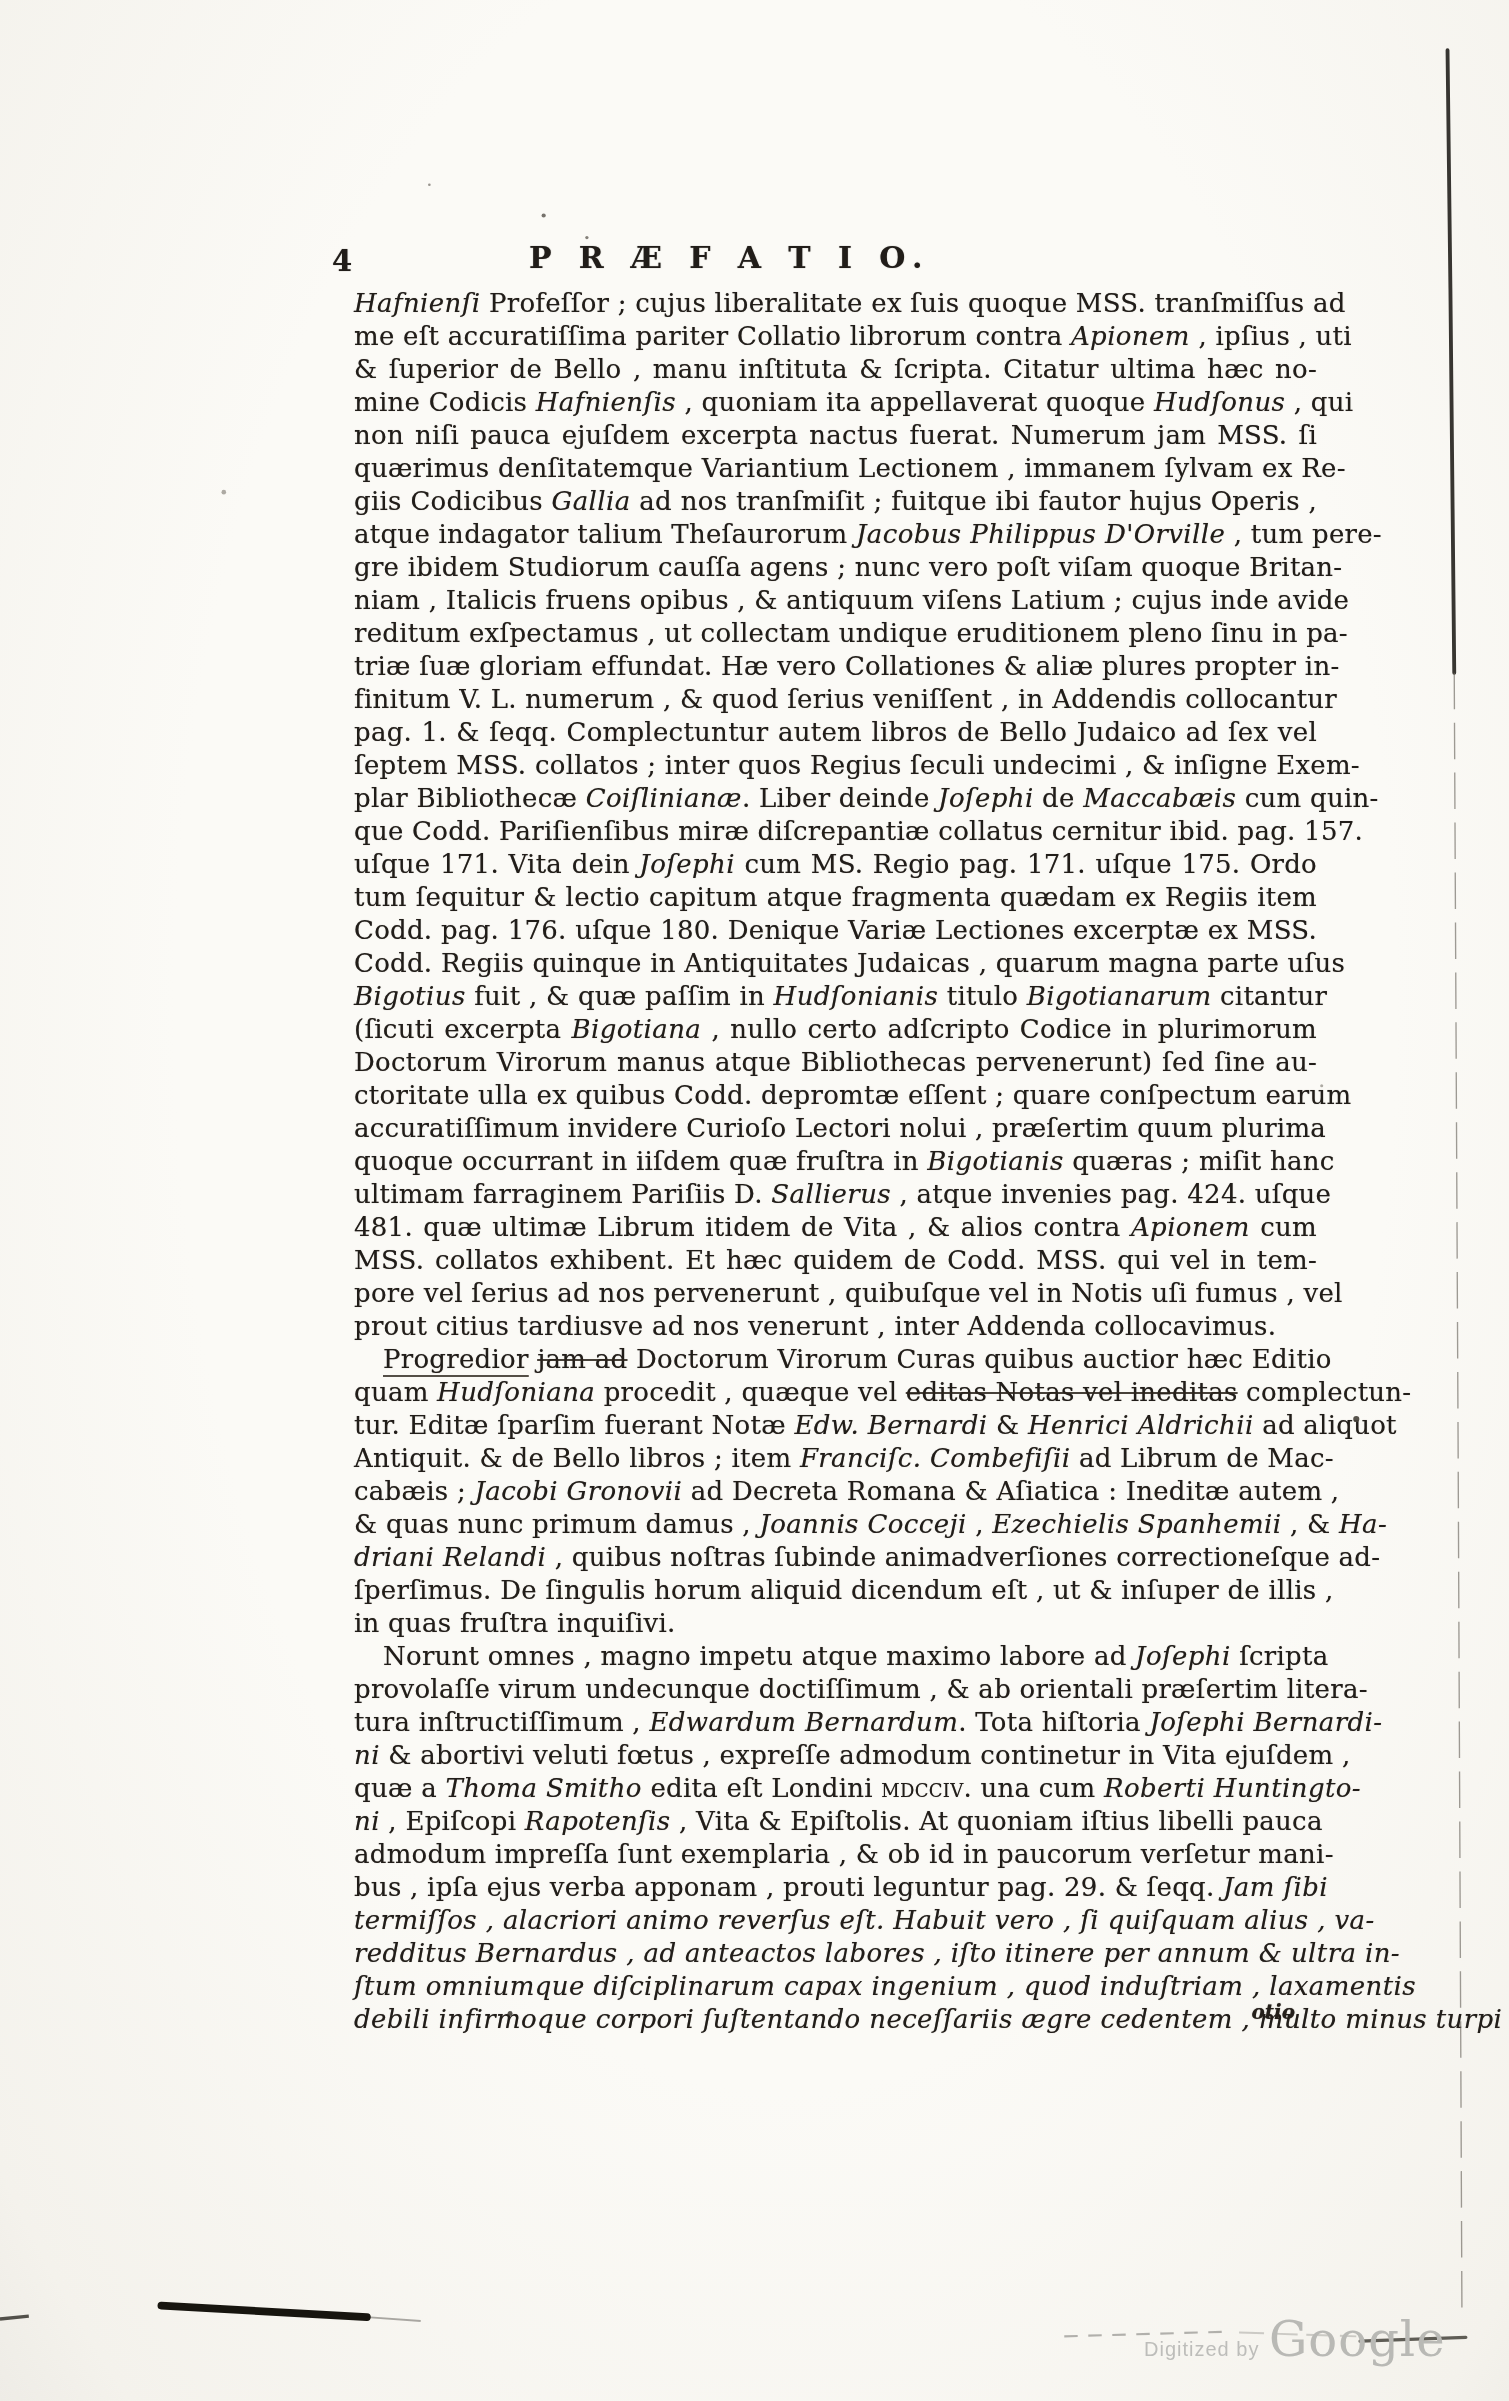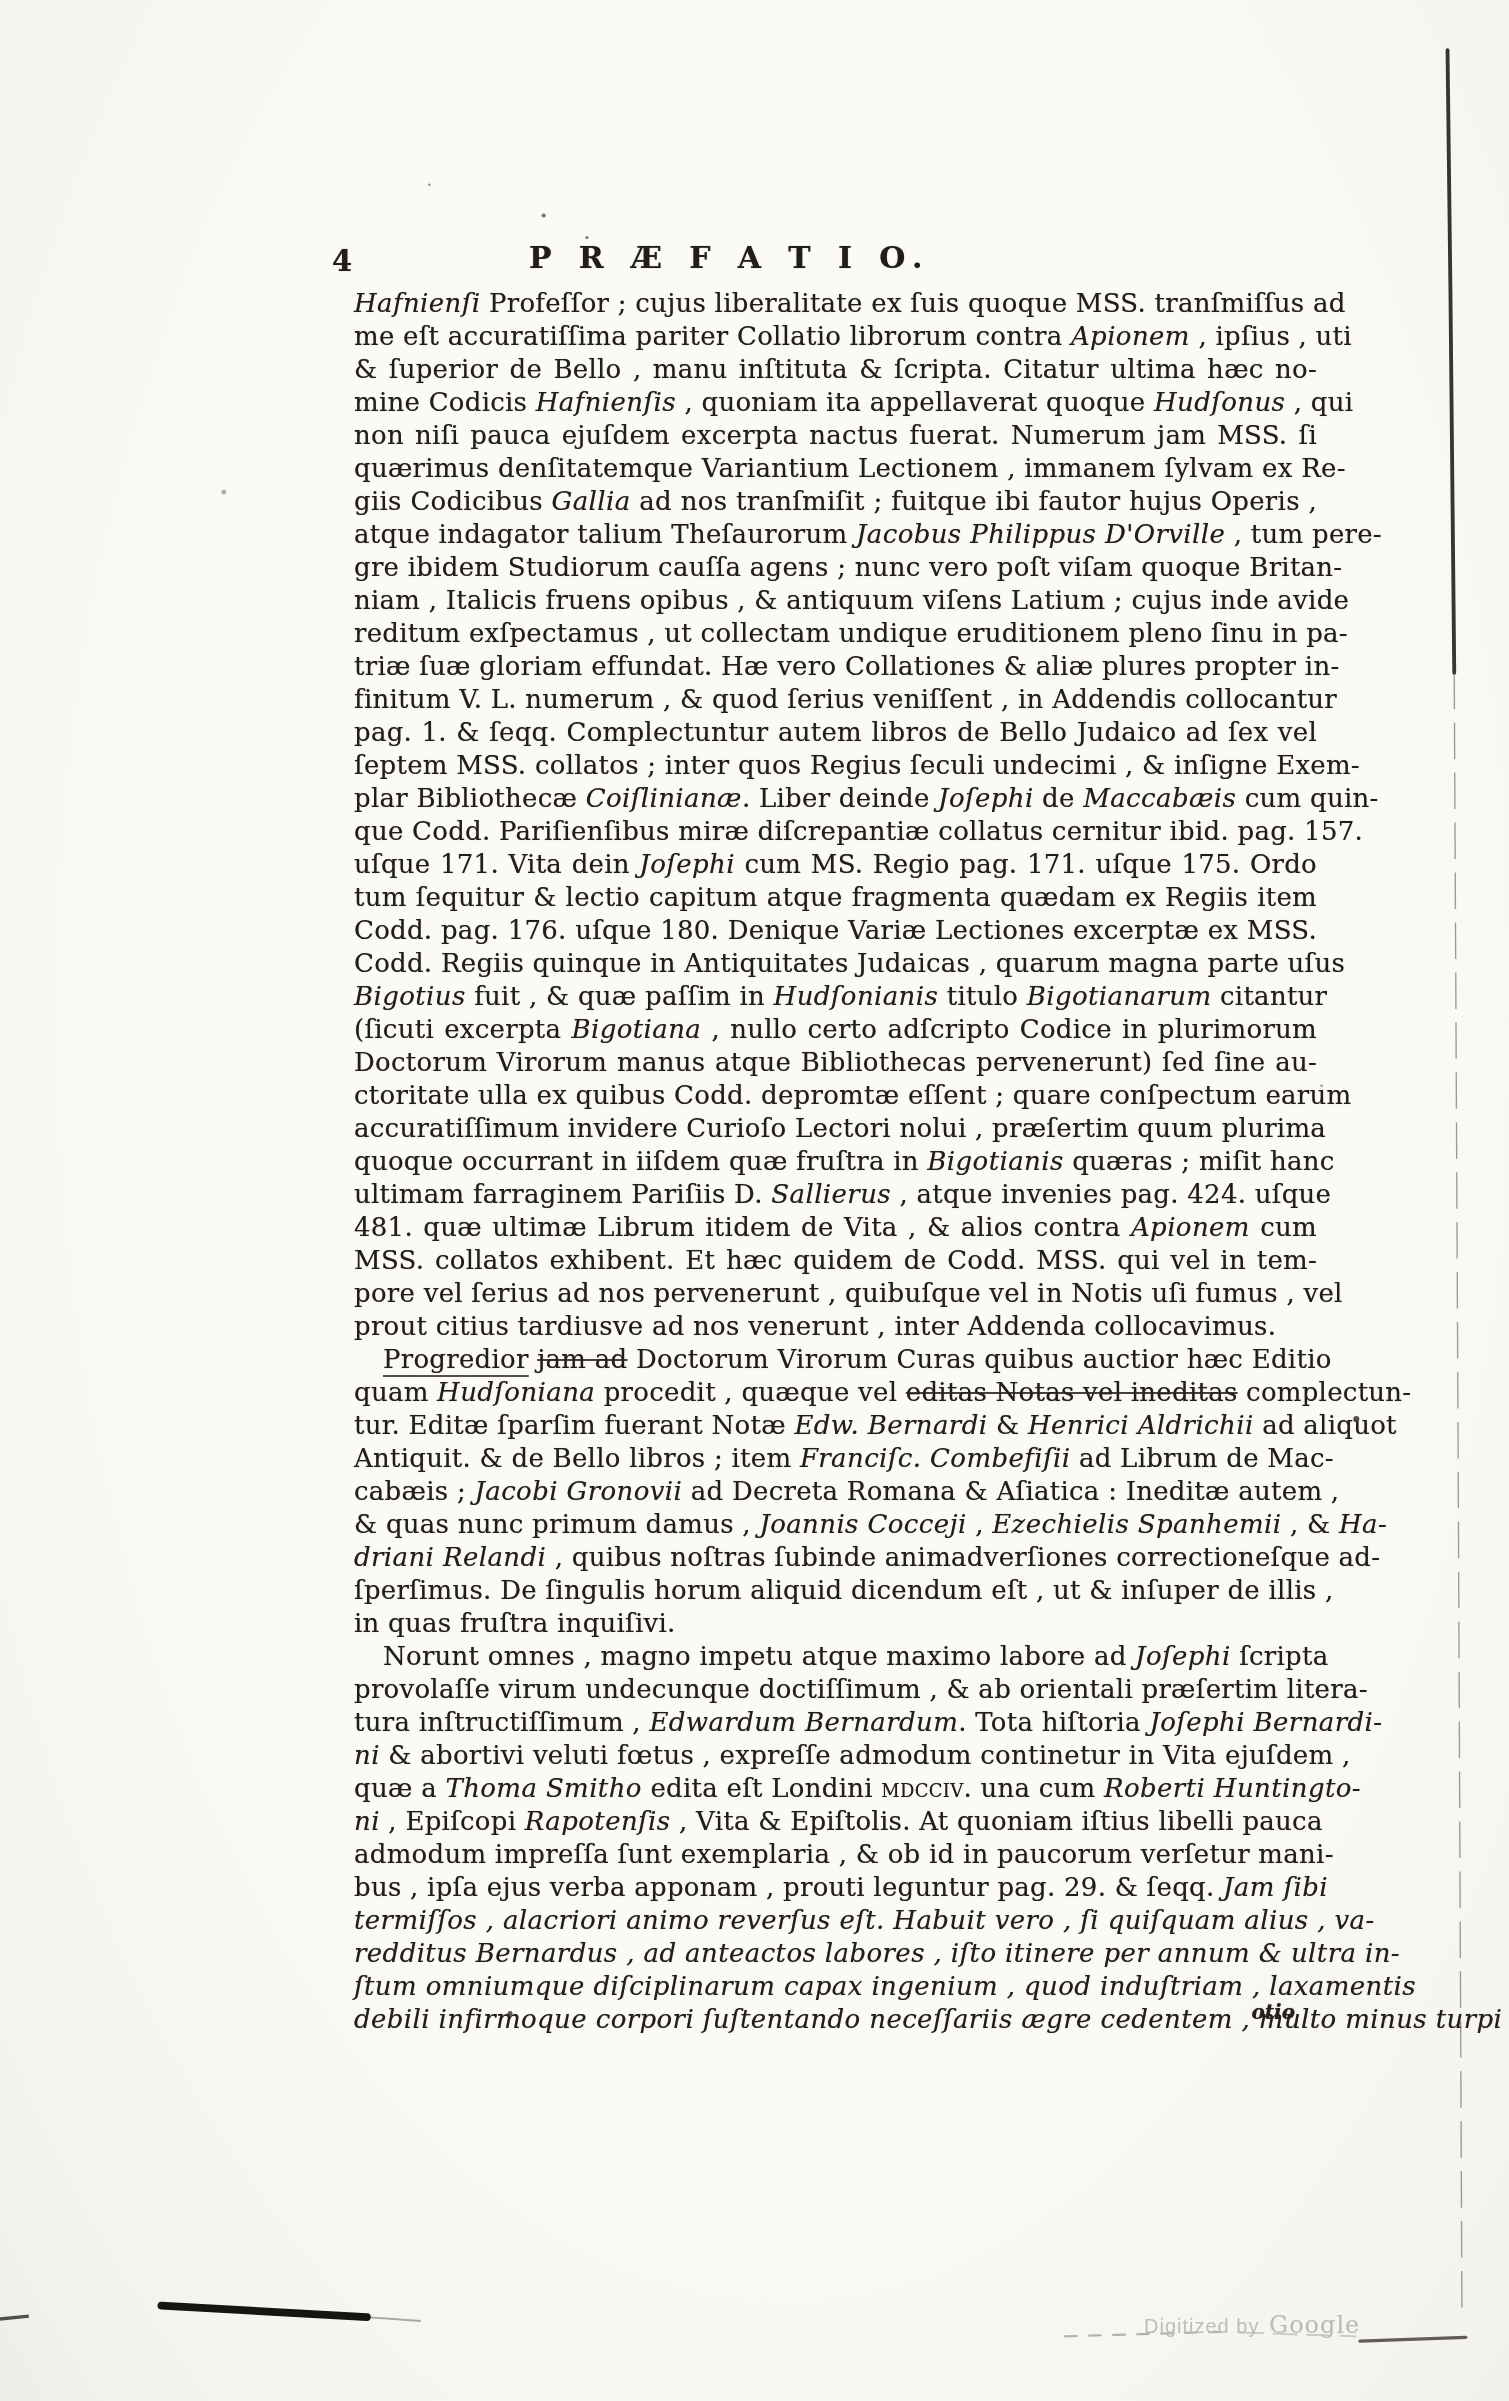--- a/index.html
+++ b/index.html
@@ -60,21 +60,21 @@
     position:absolute;left:1144px;top:2311px;
     display:flex;align-items:baseline;gap:9.6px;
     user-select:none;
   }
   #watermark .wm-prefix{
     font-family:"Liberation Sans","DejaVu Sans",sans-serif;
     font-size:20px;color:#bdbdba;letter-spacing:1px;
   }
   #watermark .wm-brand{
     font-family:"DejaVu Serif","Liberation Serif",serif;
-    font-size:24px;color:#b9b9b5;letter-spacing:1px;
+    font-size:48px;color:#b9b9b5;letter-spacing:1px;
   }
   #artifact-overlay{
     position:absolute;left:0;top:0;pointer-events:none;
   }
 </style>
 </head>
 <body>
 
 <div id="scan-page">
 

